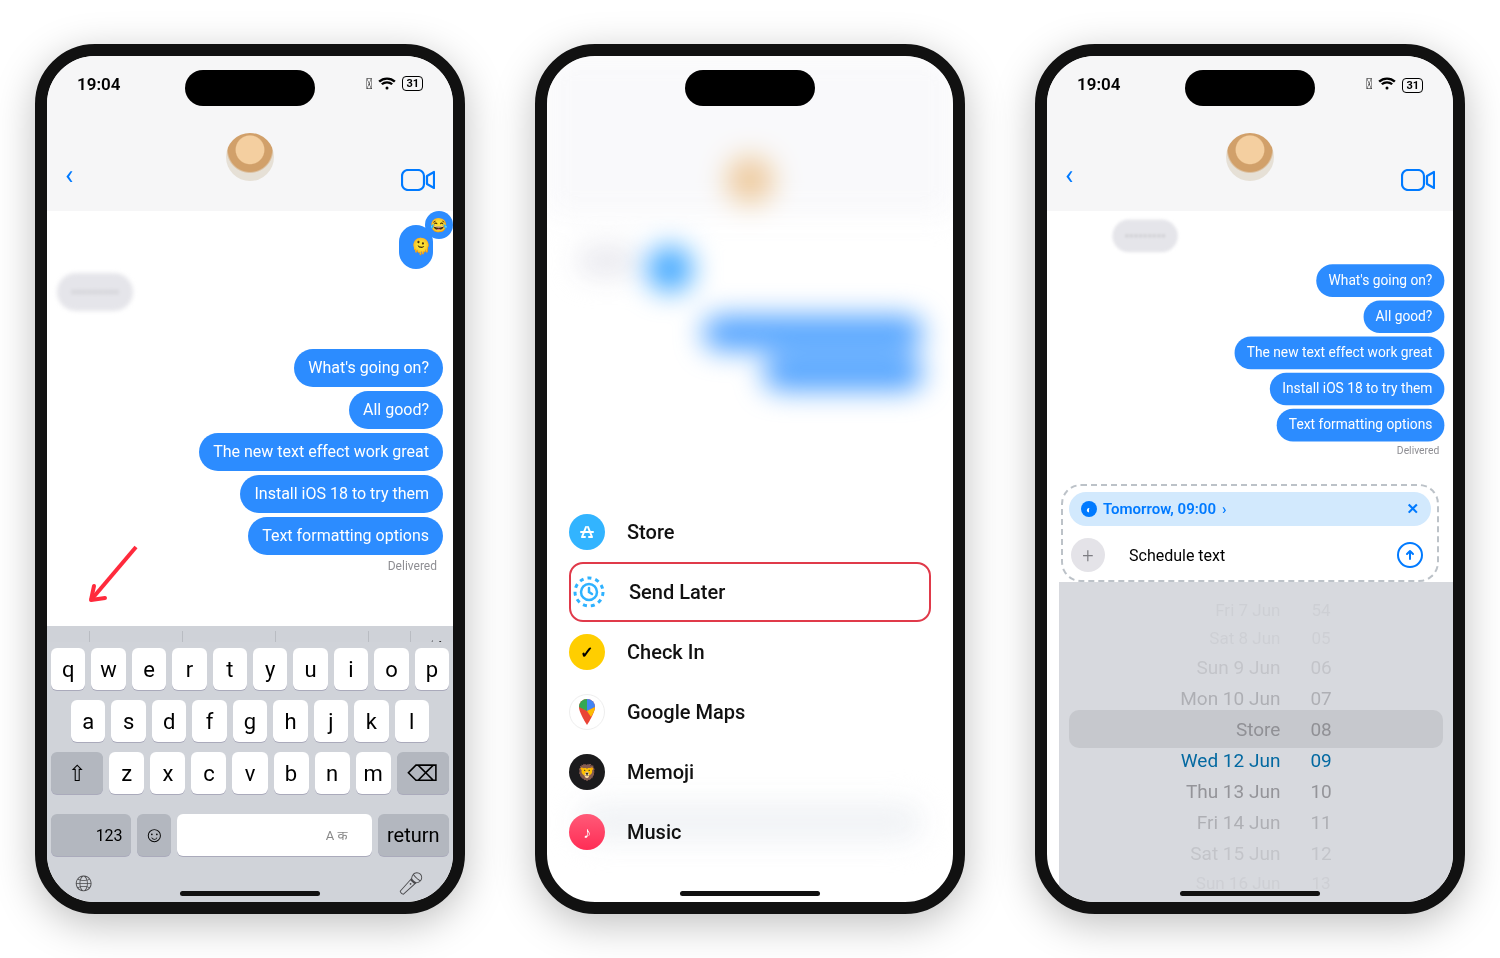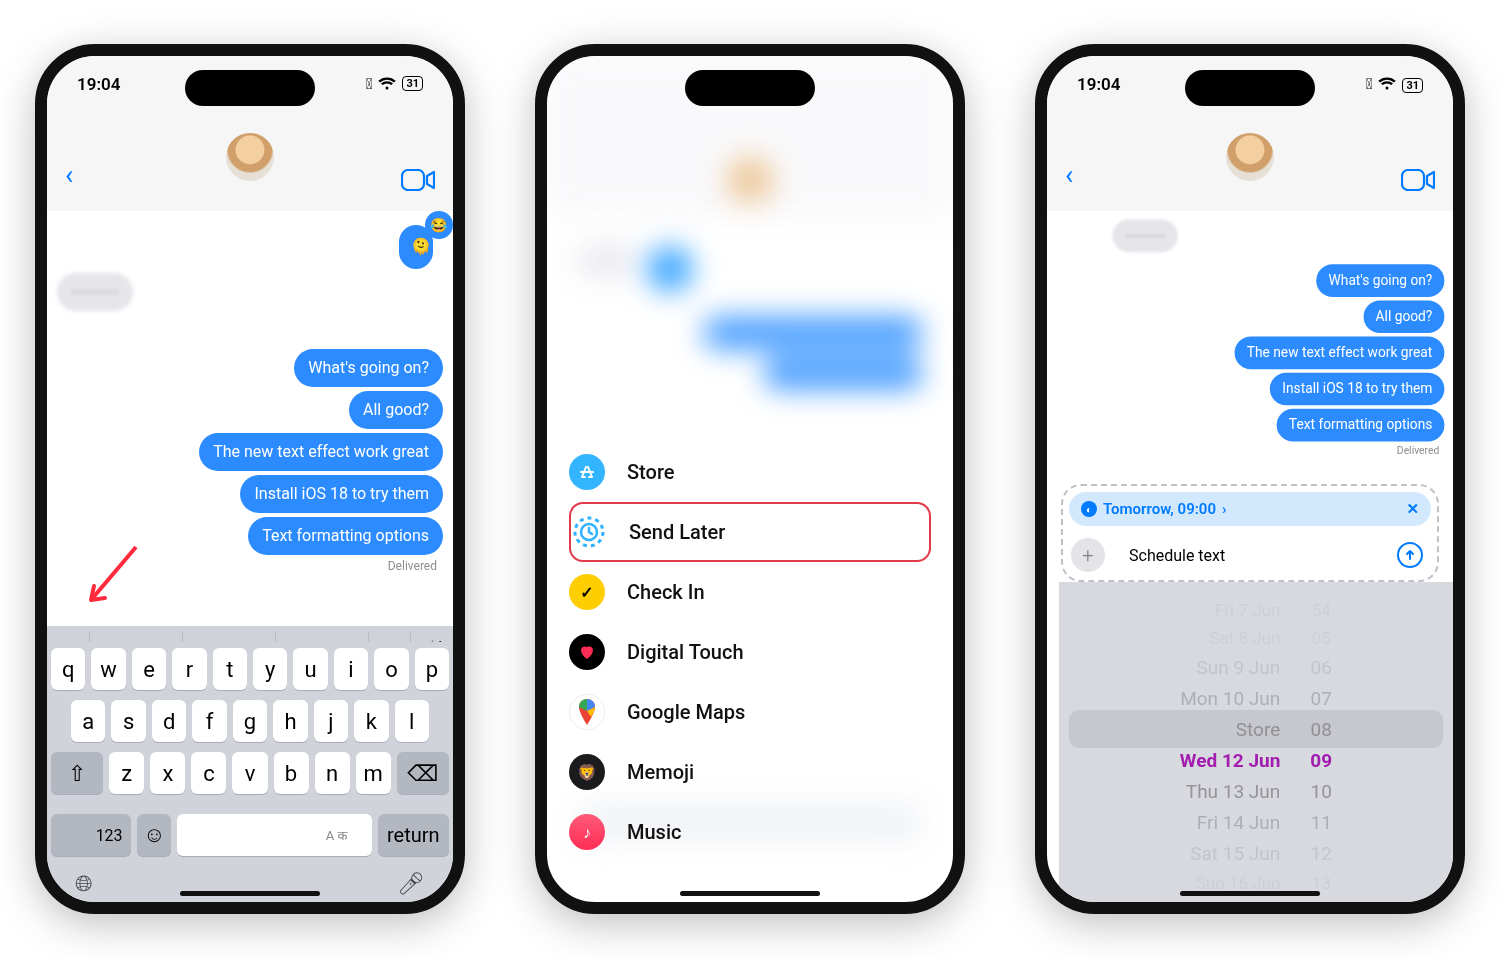--- a/index.html
+++ b/index.html
@@ -68,21 +68,21 @@
   .sched-box{border:2px dashed #bcc2c8;border-radius:20px;padding:6px;}
   .sched-text{flex:1;height:38px;border-radius:20px;display:flex;align-items:center;padding:0 8px 0 14px;font-size:16px;gap:8px;}
   .send-up{width:26px;height:26px;border-radius:50%;border:2px solid var(--blue);display:flex;align-items:center;justify-content:center;}
 
   
   .picker{position:absolute;bottom:0;left:12px;right:0;height:320px;background:#d7d9de;padding-top:18px;overflow:hidden;}
   .picker-sel{position:absolute;top:128px;left:10px;right:10px;height:38px;border-radius:10px;background:rgba(120,120,128,.18);}
   .picker-inner{position:relative;display:flex;justify-content:center;gap:30px;height:100%;}
   .wheel{display:flex;flex-direction:column;align-items:flex-end;gap:8px;font-size:19px;color:#7e7e83;}
   .wheel.center{align-items:center;}
-  .wheel .sel{color:#a21caf;font-weight:700;}
+  .wheel .sel{color:#0369a1;font-weight:400;}
   .wheel .fade1{opacity:.75;}
   .wheel .fade2{opacity:.45;}
   .wheel .fade3{opacity:.22;}
   .wheel .fade4{opacity:.1;font-size:17px;}
 
   svg{display:block;}
   .phone.small .thread{transform:scale(.86);transform-origin:top right;}
 </style>
 </head>
 <body>
@@ -252,28 +252,20 @@
               <path d="M18 14v4l3 2" stroke="#2fb2ff" stroke-width="2.5" fill="none" stroke-linecap="round"></path>
             </svg>
         </span>
         <span class="mi-label">Send Later</span>
       </div>
       <div class="menu-item">
         <span class="mi-icon" style="background:#ffce00;color:#000;">✓</span>
         <span class="mi-label">Check In</span>
       </div>
       <div class="menu-item">
-        <span class="mi-icon" style="background:#000;">
-          <svg width="20" height="20" viewBox="0 0 20 20">
-              <path d="M10 17s-6-4-6-9a4 4 0 016-3 4 4 0 016 3c0 5-6 9-6 9z" fill="#ff2d55"></path>
-            </svg>
-        </span>
-        <span class="mi-label">Digital Touch</span>
-      </div>
-      <div class="menu-item">
         <span class="mi-icon" style="background:#fff;border:1px solid #eee;">
           <svg width="20" height="26" viewBox="0 0 20 26">
               <path d="M10 0a8 8 0 018 8c0 6-8 18-8 18S2 14 2 8a8 8 0 018-8z" fill="#ea4335"></path>
               <circle cx="10" cy="8" r="3" fill="#fff"></circle>
               <path d="M10 0a8 8 0 018 8l-8 4z" fill="#4285f4"></path>
               <path d="M2 8a8 8 0 018-8v12z" fill="#34a853"></path>
               <path d="M10 12l8-4c0 3-2 7-4 10z" fill="#fbbc04"></path>
             </svg>
         </span>
         <span class="mi-label">Google Maps</span>

